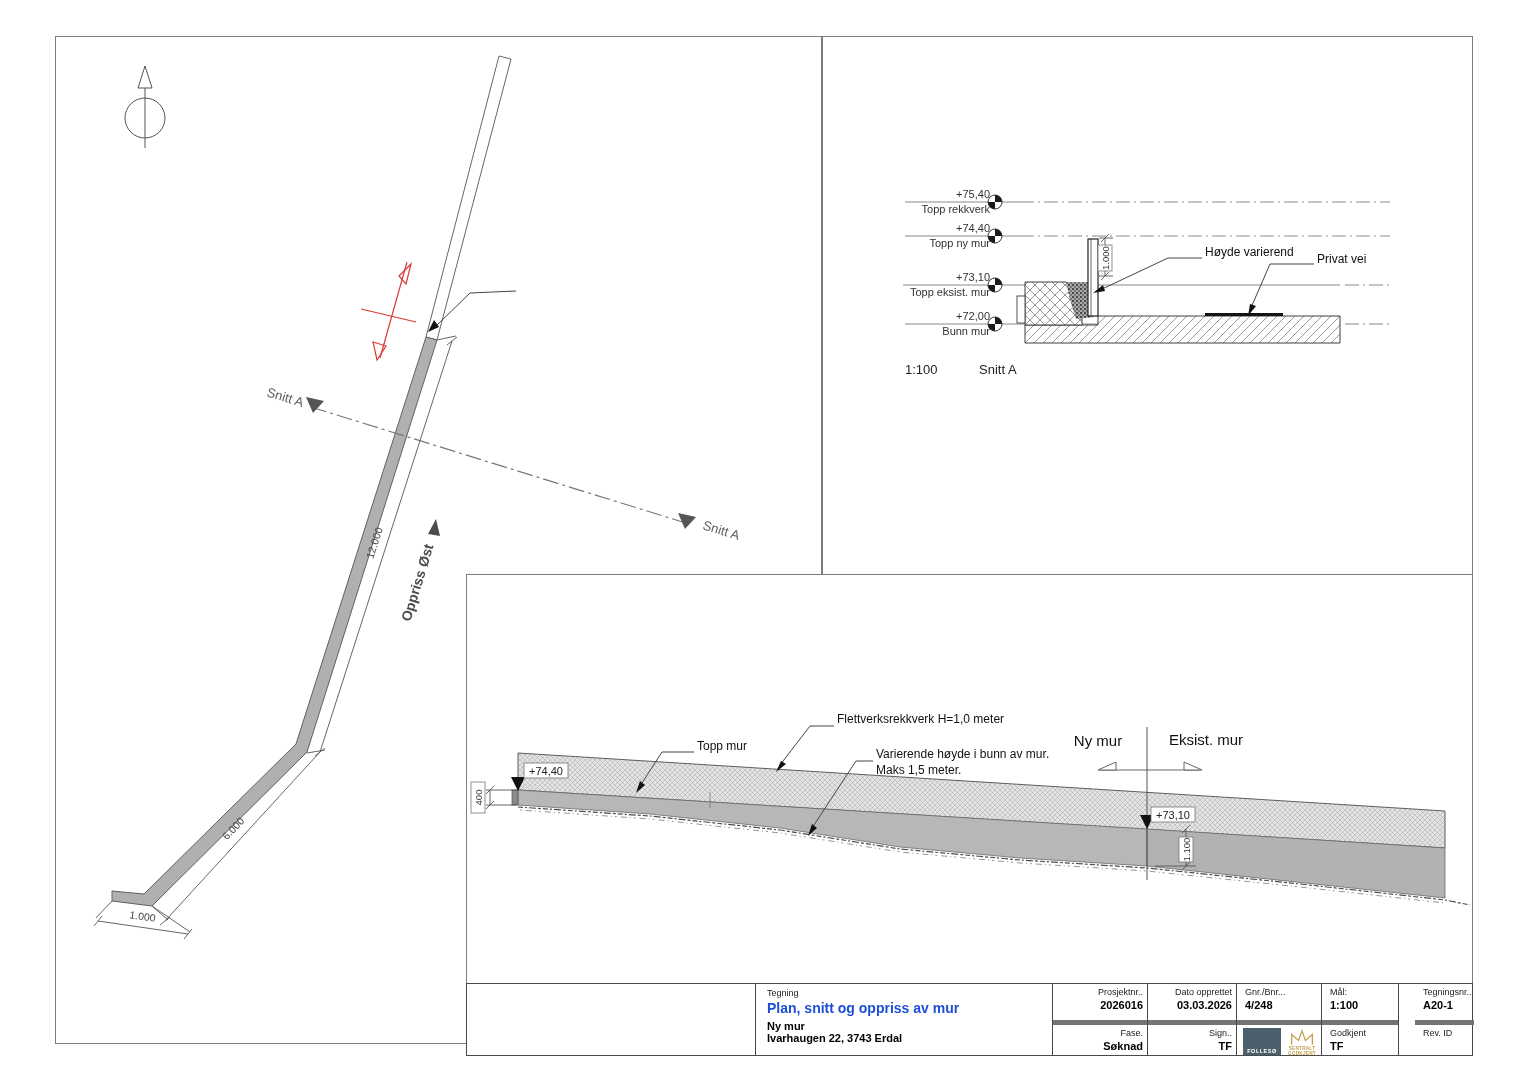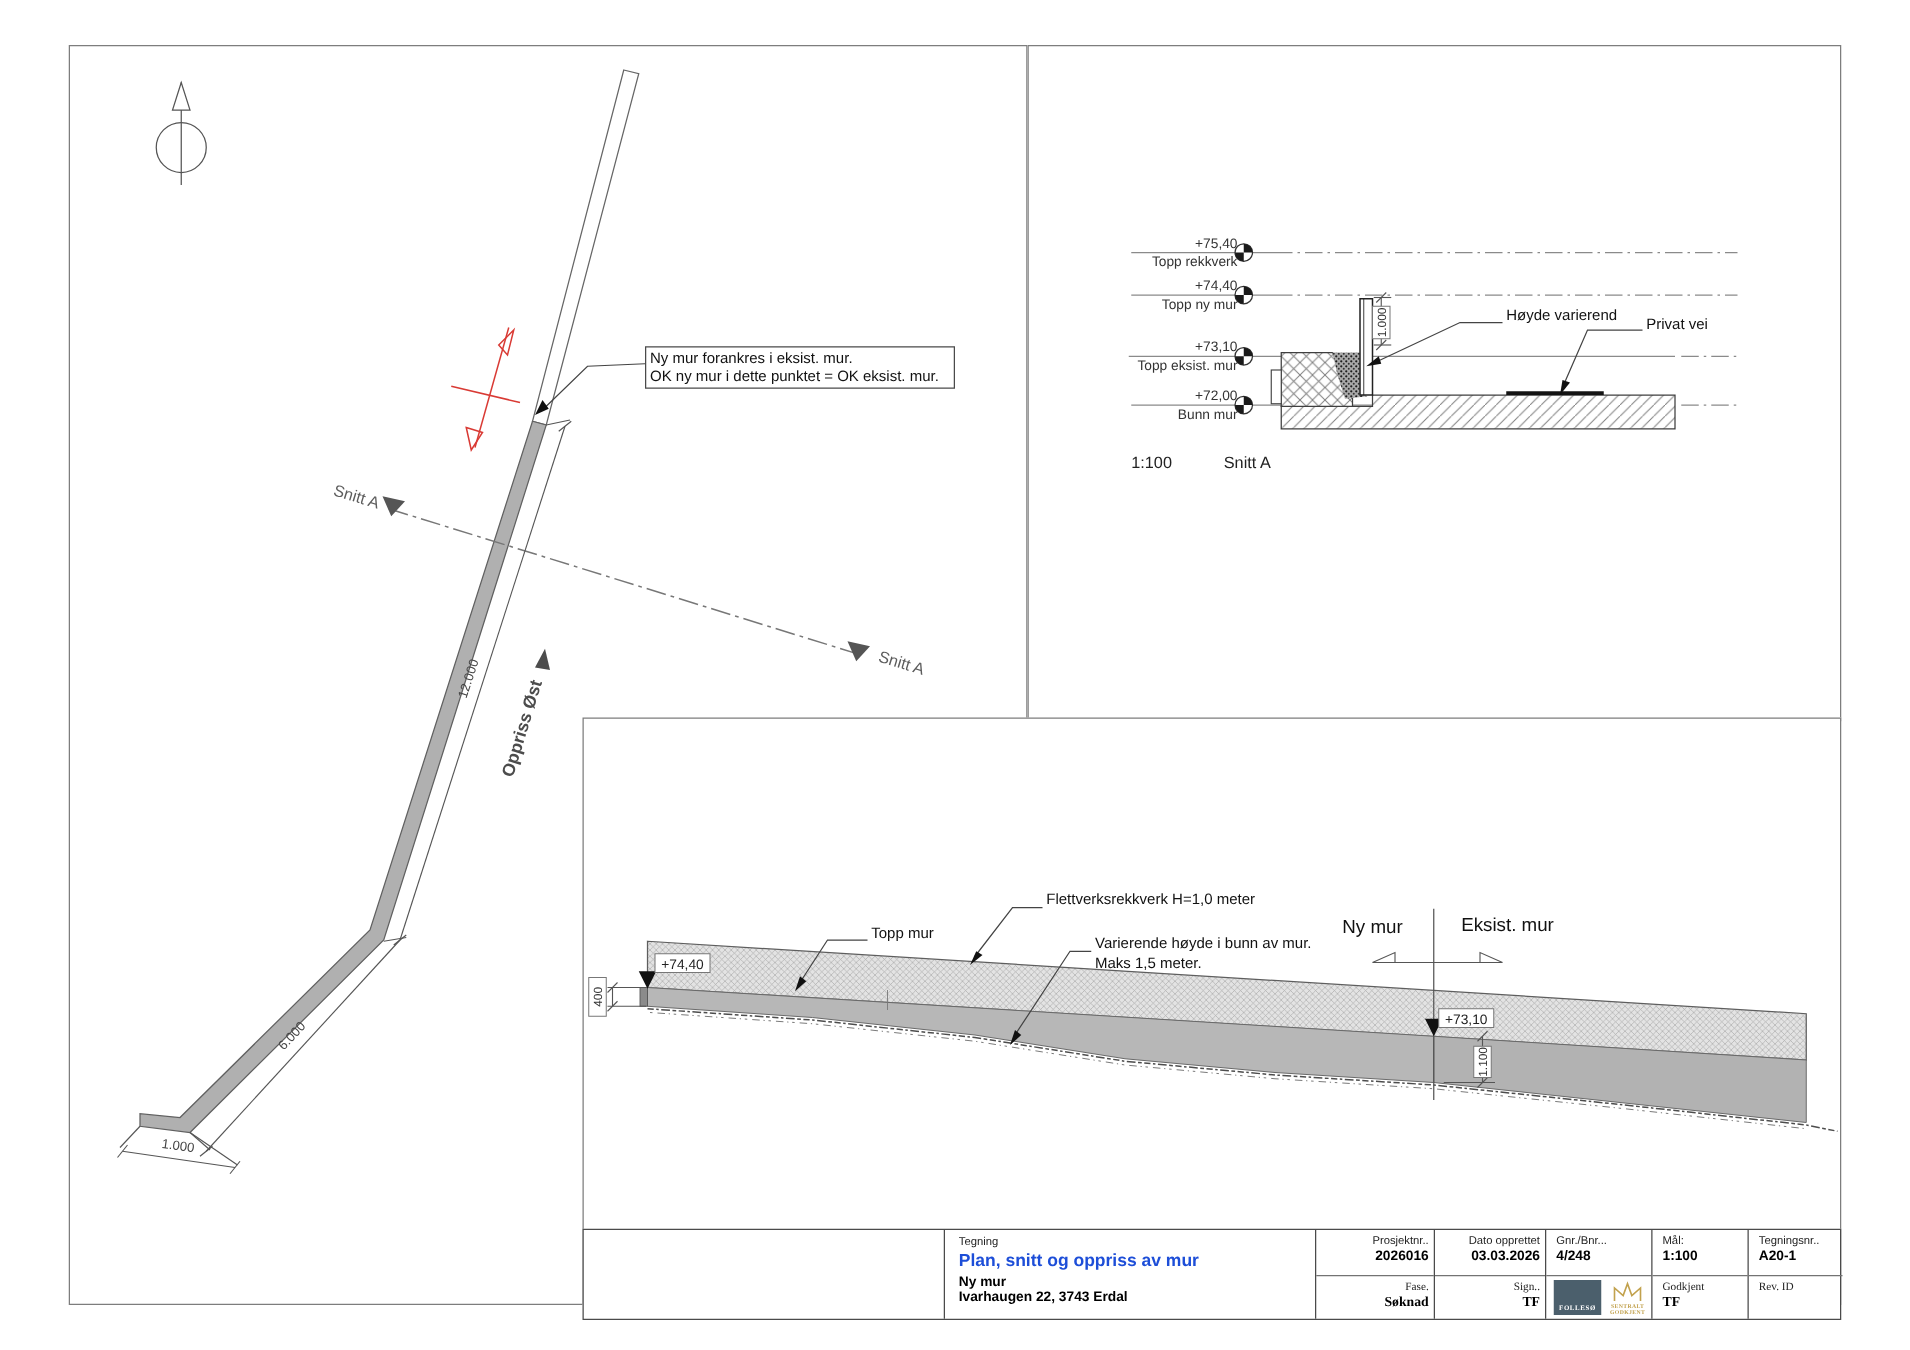--- a/index.html
+++ b/index.html
@@ -11,21 +11,21 @@
   #panel-elev{left:466px;top:574px;width:1007px;height:470px;}
   #drawing{position:absolute;left:0;top:0;z-index:20;pointer-events:none;}
   
   #anno{position:absolute;left:516px;top:277px;width:248px;background:#fff;border:1px solid #4a4a4a;
         font-size:12px;line-height:15px;color:#111;padding:1px 3px;z-index:30;box-sizing:border-box;white-space:nowrap;}
   
   #titleblock{position:absolute;left:466px;top:971px;width:1007px;height:73px;background:#fff;
               border:1px solid #4a4a4a;box-sizing:border-box;z-index:25;margin-top:12px;}
   .tb-cell{position:absolute;top:0;height:100%;border-left:1px solid #4a4a4a;box-sizing:border-box;}
   .tb-row{height:36px;box-sizing:border-box;padding:3px 4px 0 8px;overflow:hidden;}
-  .tb-row2{height:35px;border-top:1px solid #737373;font-family:Liberation Serif, serif;}
+  .tb-row2{height:35px;border-top:5px solid #737373;}
   .tb-label{font-size:9px;color:#222;}
   .tb-value{font-size:11px;font-weight:bold;color:#000;margin-top:2px;}
   .tb-title-cell{padding:4px 4px 0 11px;box-sizing:border-box;}
   .tb-doc-title{font-size:14px;font-weight:bold;color:#1d4ed8;margin-top:2px;}
   .tb-sub{font-size:11px;font-weight:bold;color:#000;margin-top:4px;}
   .tb-addr{font-size:11px;font-weight:bold;color:#000;}
   .tb-logos{display:flex;gap:7px;padding:3px 0 0 6px;align-items:flex-start;}
   .logo-follesoe{width:38px;height:28px;background:#4b5f6c;color:#fff;font-size:5.5px;font-weight:bold;
                  letter-spacing:.5px;display:flex;align-items:flex-end;justify-content:center;
                  padding-bottom:2px;box-sizing:border-box;}
@@ -250,24 +250,20 @@
       <text x="837" y="723" font-size="12" fill="#111">Flettverksrekkverk H=1,0 meter</text>
       <g>
         <polyline points="873,761 856,761 812,828" fill="none" stroke="#444" stroke-width="1"></polyline>
         <polygon points="808,836 817,828 812,824" fill="#111"></polygon>
       </g>
       <text x="876" y="758" font-size="12" fill="#111">Varierende høyde i bunn av mur.</text>
       <text x="876" y="774" font-size="12" fill="#111">Maks 1,5 meter.</text>
     </g>
   </svg>
 
-  <div id="anno">
-    <div>Ny mur forankres i eksist. mur.</div>
-    <div>OK ny mur i dette punktet = OK eksist. mur.</div>
-  </div>
 
   <div id="titleblock">
     <div class="tb-cell" style="left:0;width:288px;border-left:none;"></div>
     <div class="tb-cell tb-title-cell" style="left:288px;width:297px;">
       <div class="tb-label">Tegning</div>
       <div class="tb-doc-title">Plan, snitt og oppriss av mur</div>
       <div class="tb-sub">Ny mur</div>
       <div class="tb-addr">Ivarhaugen 22,  3743 Erdal</div>
     </div>
     <div class="tb-cell" style="left:585px;width:95px;text-align:right;">
@@ -309,21 +305,21 @@
     <div class="tb-cell" style="left:854px;width:77px;">
       <div class="tb-row">
         <div class="tb-label">Mål:</div>
         <div class="tb-value">1:100</div>
       </div>
       <div class="tb-row tb-row2">
         <div class="tb-label">Godkjent</div>
         <div class="tb-value">TF</div>
       </div>
     </div>
-    <div class="tb-cell" style="left:931px;width:76px;">
+    <div class="tb-cell" style="left:931px;width:76px;padding-left:16px;">
       <div class="tb-row">
         <div class="tb-label">Tegningsnr..</div>
         <div class="tb-value">A20-1</div>
       </div>
       <div class="tb-row tb-row2">
         <div class="tb-label">Rev. ID</div>
       </div>
     </div>
   </div>
 

